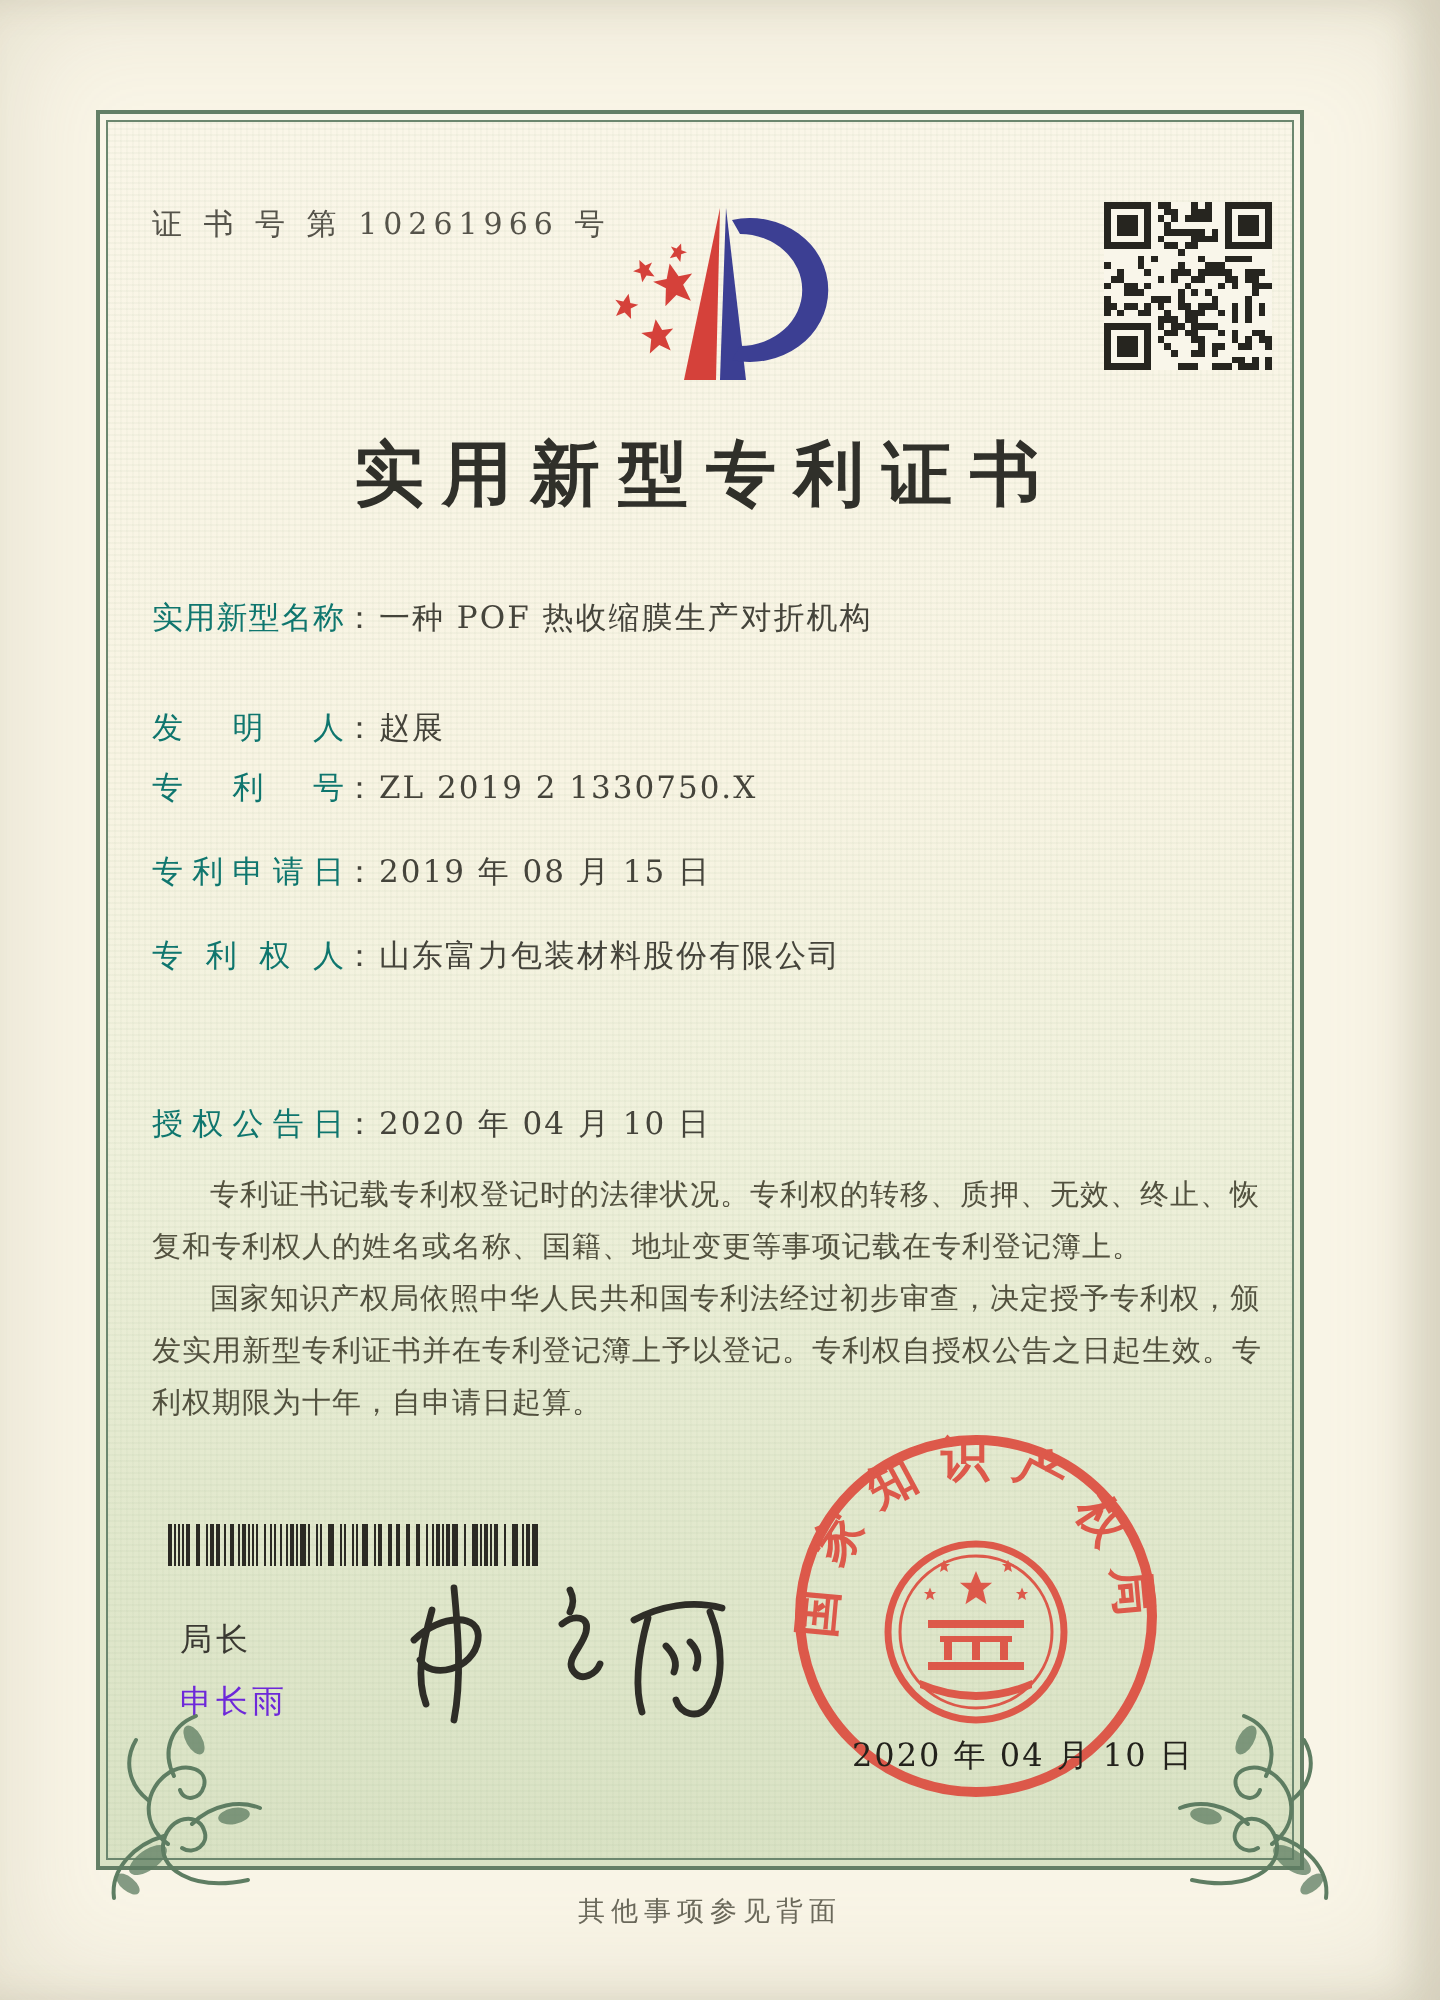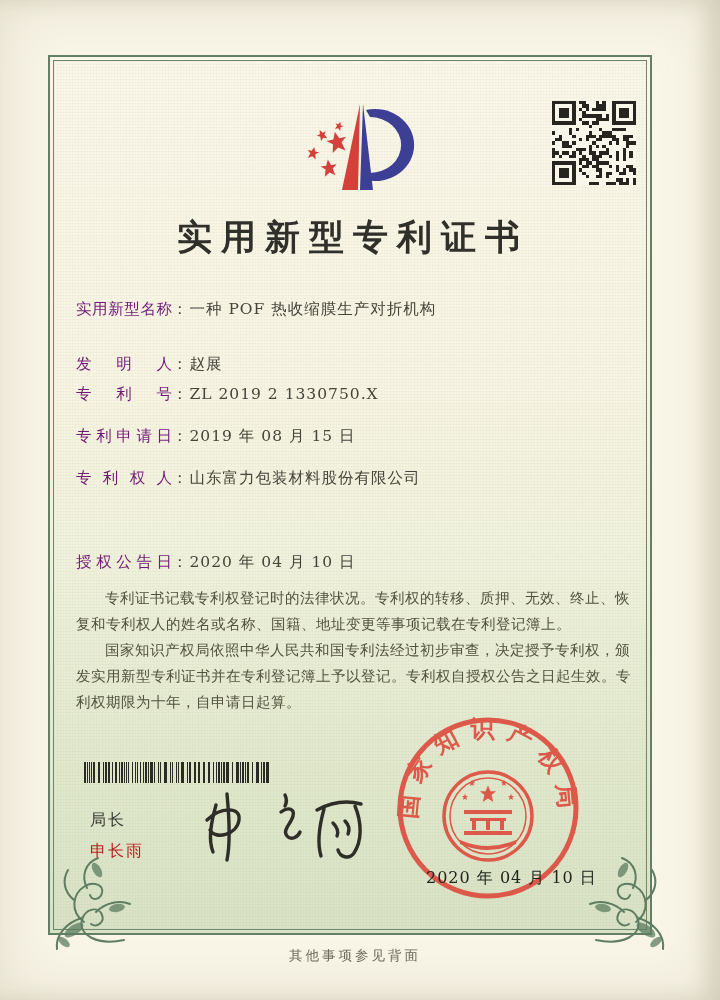--- a/index.html
+++ b/index.html
@@ -20,49 +20,50 @@
       repeating-linear-gradient(0deg, rgba(120,150,110,.05) 0 1px, transparent 1px 3px),
       repeating-linear-gradient(90deg, rgba(120,150,110,.04) 0 1px, transparent 1px 3px);
   }
   .cert-no{position:absolute;left:76px;top:103px;font-size:15px;letter-spacing:3px;color:#55534a;}
   .logo{position:absolute;left:278px;top:96px;width:164px;height:112px;}
   .qr{position:absolute;left:552px;top:101px;width:84px;height:84px;}
   .title{position:absolute;left:0;right:14px;top:214px;text-align:center;
     font-size:35px;font-weight:bold;letter-spacing:9px;color:#30302a;}
   .row{position:absolute;left:76px;right:70px;font-size:15.5px;color:#45443b;white-space:nowrap;}
   .r0{top:299px}.r1{top:354px}.r2{top:384px}.r3{top:426px}.r4{top:468px}.r5{top:510px}.r6{top:552px}
-  .flabel{display:inline-block;width:96px;text-align:justify;text-align-last:justify;color:#701a75;}
+  .flabel{display:inline-block;width:96px;text-align:justify;text-align-last:justify;color:#0f766e;}
   .fcolon{margin:0 2px 0 0;}
   .fvalue{letter-spacing:1px;color:#45443b;}
   .pair2{position:absolute;left:269px;top:0;}
   .pair2 .flabel{width:auto;text-align-last:auto;}
   .paras{position:absolute;left:76px;top:585px;width:568px;font-size:14.5px;
     line-height:26px;color:#52513f;}
   .paras p{margin:0;text-indent:2em;letter-spacing:.5px;}
   .barcode{position:absolute;left:84px;top:762px;height:21px;display:flex;align-items:stretch;}
   .barcode i{display:block;height:100%;}
   .signer-title{position:absolute;left:90px;top:810px;font-size:16px;color:#3a3932;letter-spacing:2px;font-family:"DejaVu Sans","Liberation Sans",sans-serif;}
-  .signer-name{position:absolute;left:90px;top:841px;font-size:16px;color:#b91c1c;letter-spacing:2px;font-family:"DejaVu Sans","Liberation Sans",sans-serif;}
+  .signer-name{position:absolute;left:90px;top:841px;font-size:16px;color:#6d28d9;letter-spacing:2px;font-family:"DejaVu Sans","Liberation Sans",sans-serif;}
   .signature{position:absolute;left:186px;top:783px;width:195px;height:82px;}
   .seal{position:absolute;left:392px;top:712px;width:192px;height:192px;opacity:.9;}
   .seal-date{position:absolute;left:426px;top:868px;font-size:16px;color:#23221c;letter-spacing:1px;z-index:6;}
   .page-indicator{position:absolute;left:0;right:20px;top:912px;text-align:center;
     font-size:13.5px;color:#4c4b41;letter-spacing:2px;}
   .reverse-note{position:absolute;left:0;right:10px;top:947px;text-align:center;
     font-size:13.5px;color:#6a685a;letter-spacing:3px;}
   .flourish{position:absolute;width:112px;height:106px;z-index:4;}
   .flourish.fl-left{left:24px;top:850px;}
   .flourish.fl-right{left:584px;top:850px;transform:scaleX(-1);}
 </style>
 </head>
 <body>
 
 <div class="page">
   <div class="frame"></div>
 
+  <div class="cert-no">证 书 号 第 10261966 号</div>
 
   <svg class="logo" viewBox="0 0 164 112">
     <defs>
       <polygon id="star5" points="0,-10 2.9,-3.1 9.5,-3.1 4.2,1.2 6.2,9.5 0,5.4 -6.2,9.5 -4.2,1.2 -9.5,-3.1 -2.9,-3.1"></polygon>
     </defs>
     <g fill="#d5413a">
       <use href="#star5" transform="translate(59,46) scale(1.05) rotate(-12)"></use>
       <use href="#star5" transform="translate(61,30) scale(0.45) rotate(20)"></use>
       <use href="#star5" transform="translate(44,39) scale(0.55) rotate(-25)"></use>
       <use href="#star5" transform="translate(35,57) scale(0.62) rotate(12)"></use>

